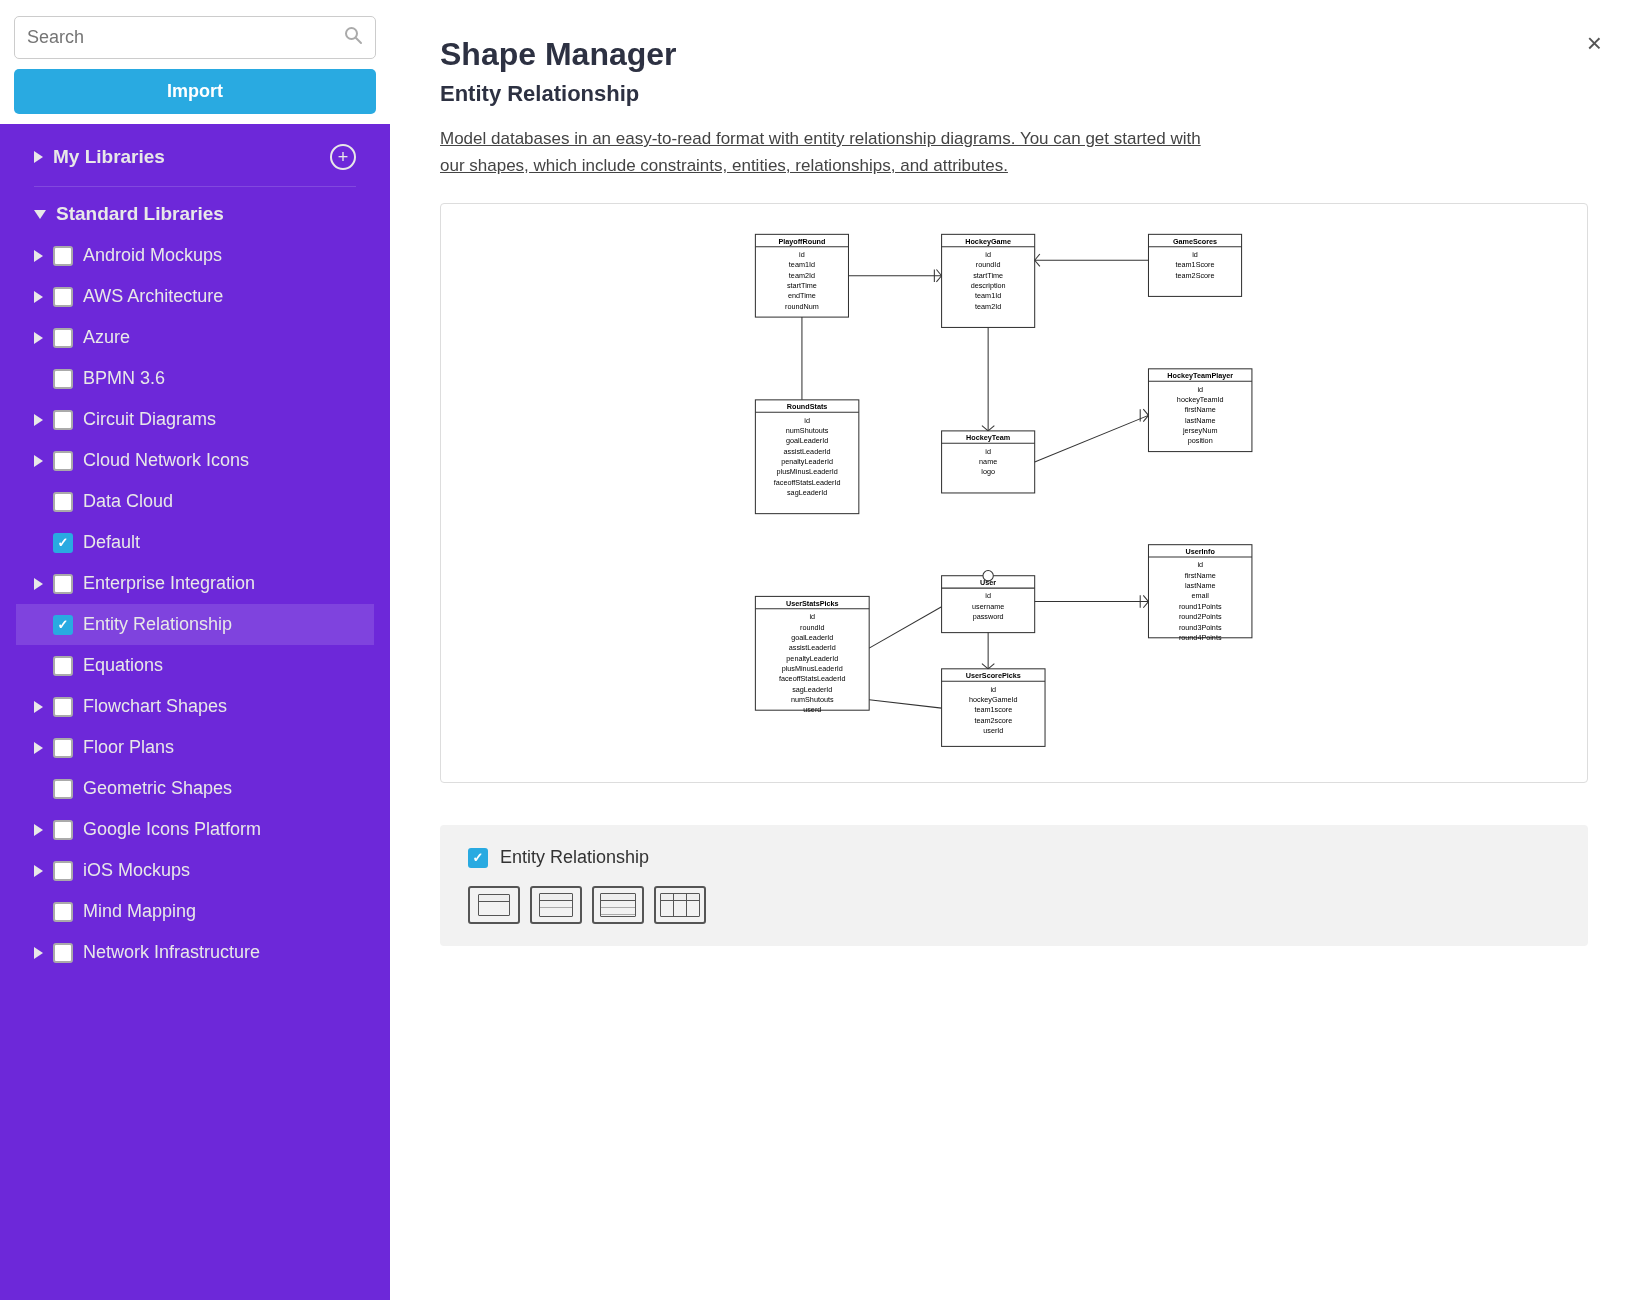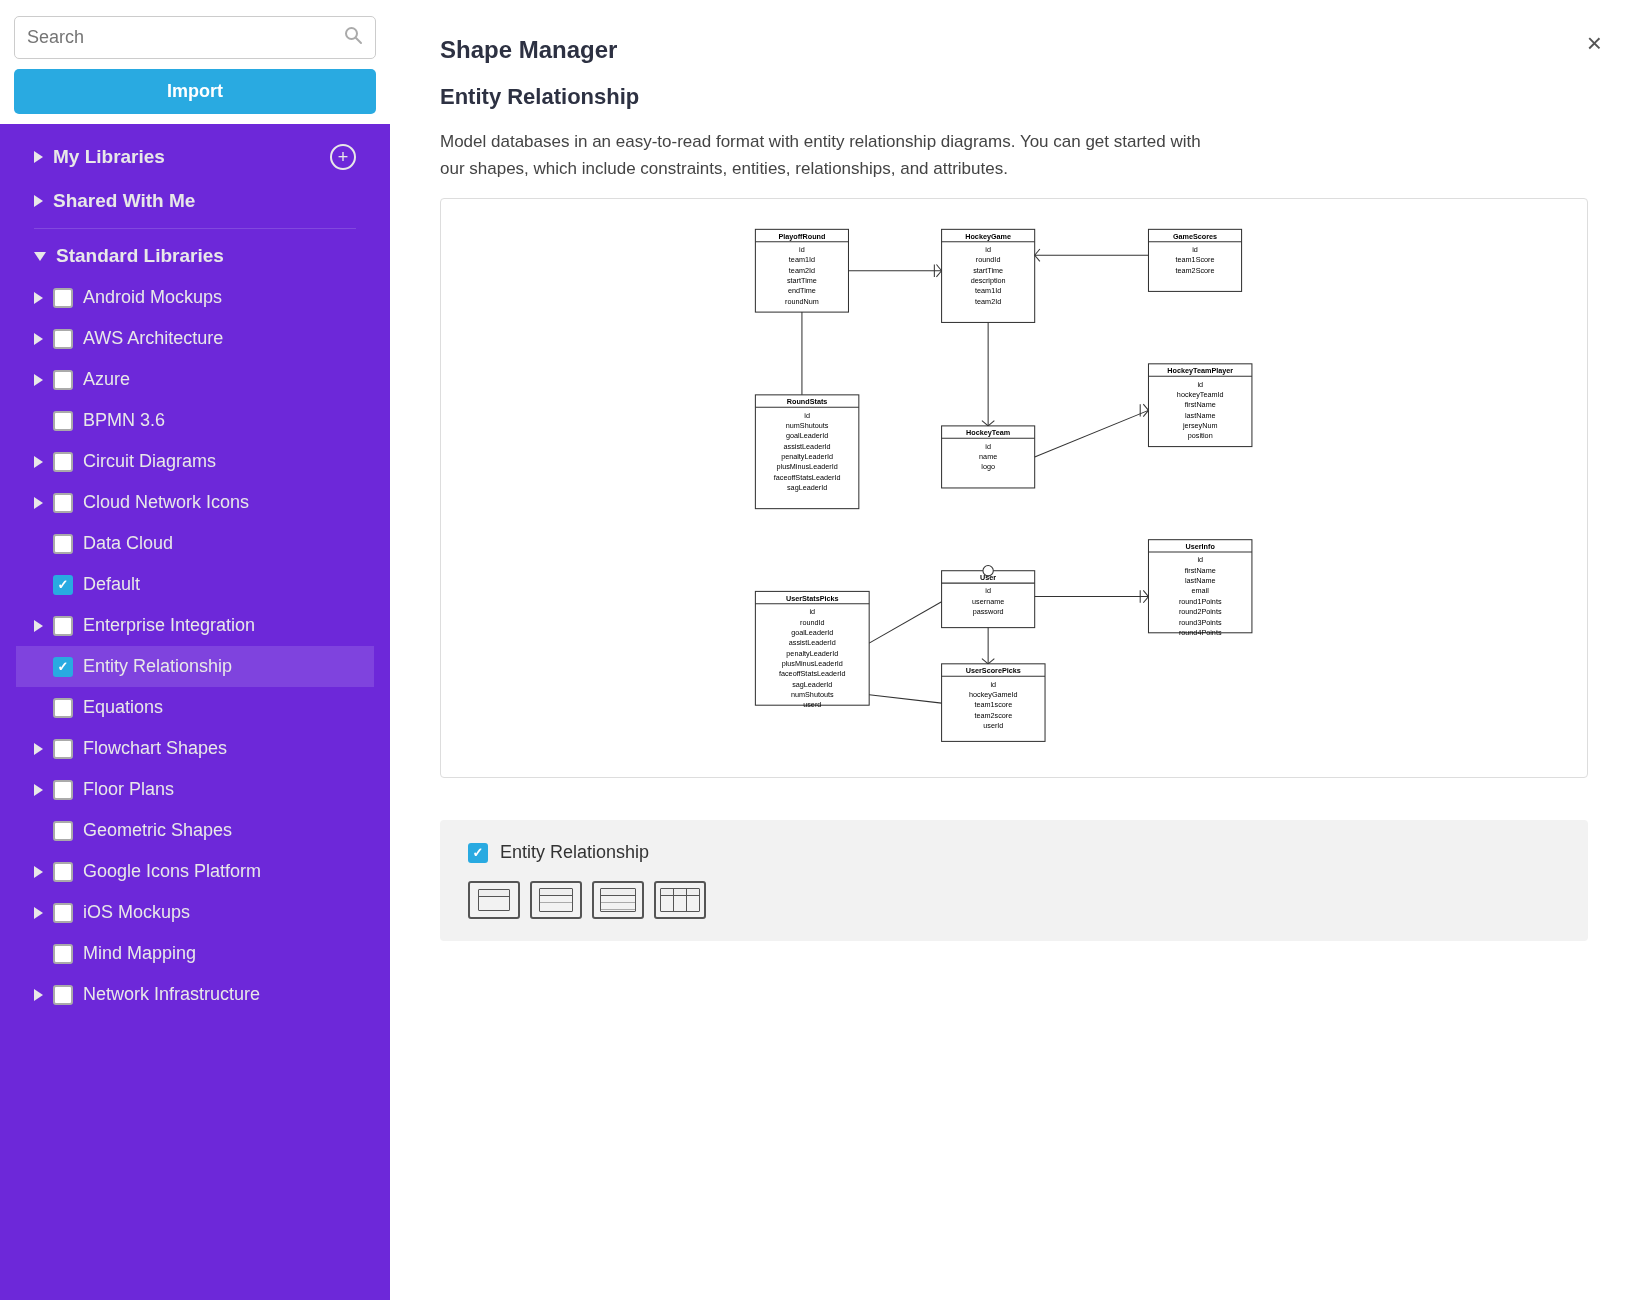--- a/index.html
+++ b/index.html
@@ -169,39 +169,40 @@
       right: 36px;
       font-size: 26px;
       color: #555;
       cursor: pointer;
       background: none;
       border: none;
       line-height: 1;
     }
 
     .panel-title {
-      font-size: 24px;
+      font-size: 32px;
       font-weight: 700;
       color: #2d3142;
-      margin-bottom: 20px;
+      margin-bottom: 8px;
     }
 
     .panel-subtitle {
       font-size: 22px;
       font-weight: 700;
       color: #2d3142;
       margin-bottom: 18px;
     }
 
     .panel-description {
       font-size: 17px;
       color: #444;
       line-height: 1.6;
-      margin-bottom: 16px;
+      margin-bottom: 24px;
       max-width: 780px;
+      text-decoration: underline;
     }
 
     .diagram-preview {
       border: 1.5px solid #ddd;
       border-radius: 4px;
       background: #fff;
       padding: 20px;
       margin-bottom: 42px;
       min-height: 480px;
       display: flex;
@@ -273,26 +274,20 @@
   <div class="sidebar-list">
 
     <div class="section-header">
       <div class="left-group">
         <span class="triangle-right"></span>
         <span>My Libraries</span>
       </div>
       <div class="plus-circle">+</div>
     </div>
 
-    <div class="section-header">
-      <div class="left-group">
-        <span class="triangle-right"></span>
-        <span>Shared With Me</span>
-      </div>
-    </div>
 
     <hr class="divider">
 
     <div class="section-header">
       <div class="left-group">
         <span class="triangle-down"></span>
         <span>Standard Libraries</span>
       </div>
     </div>
 

